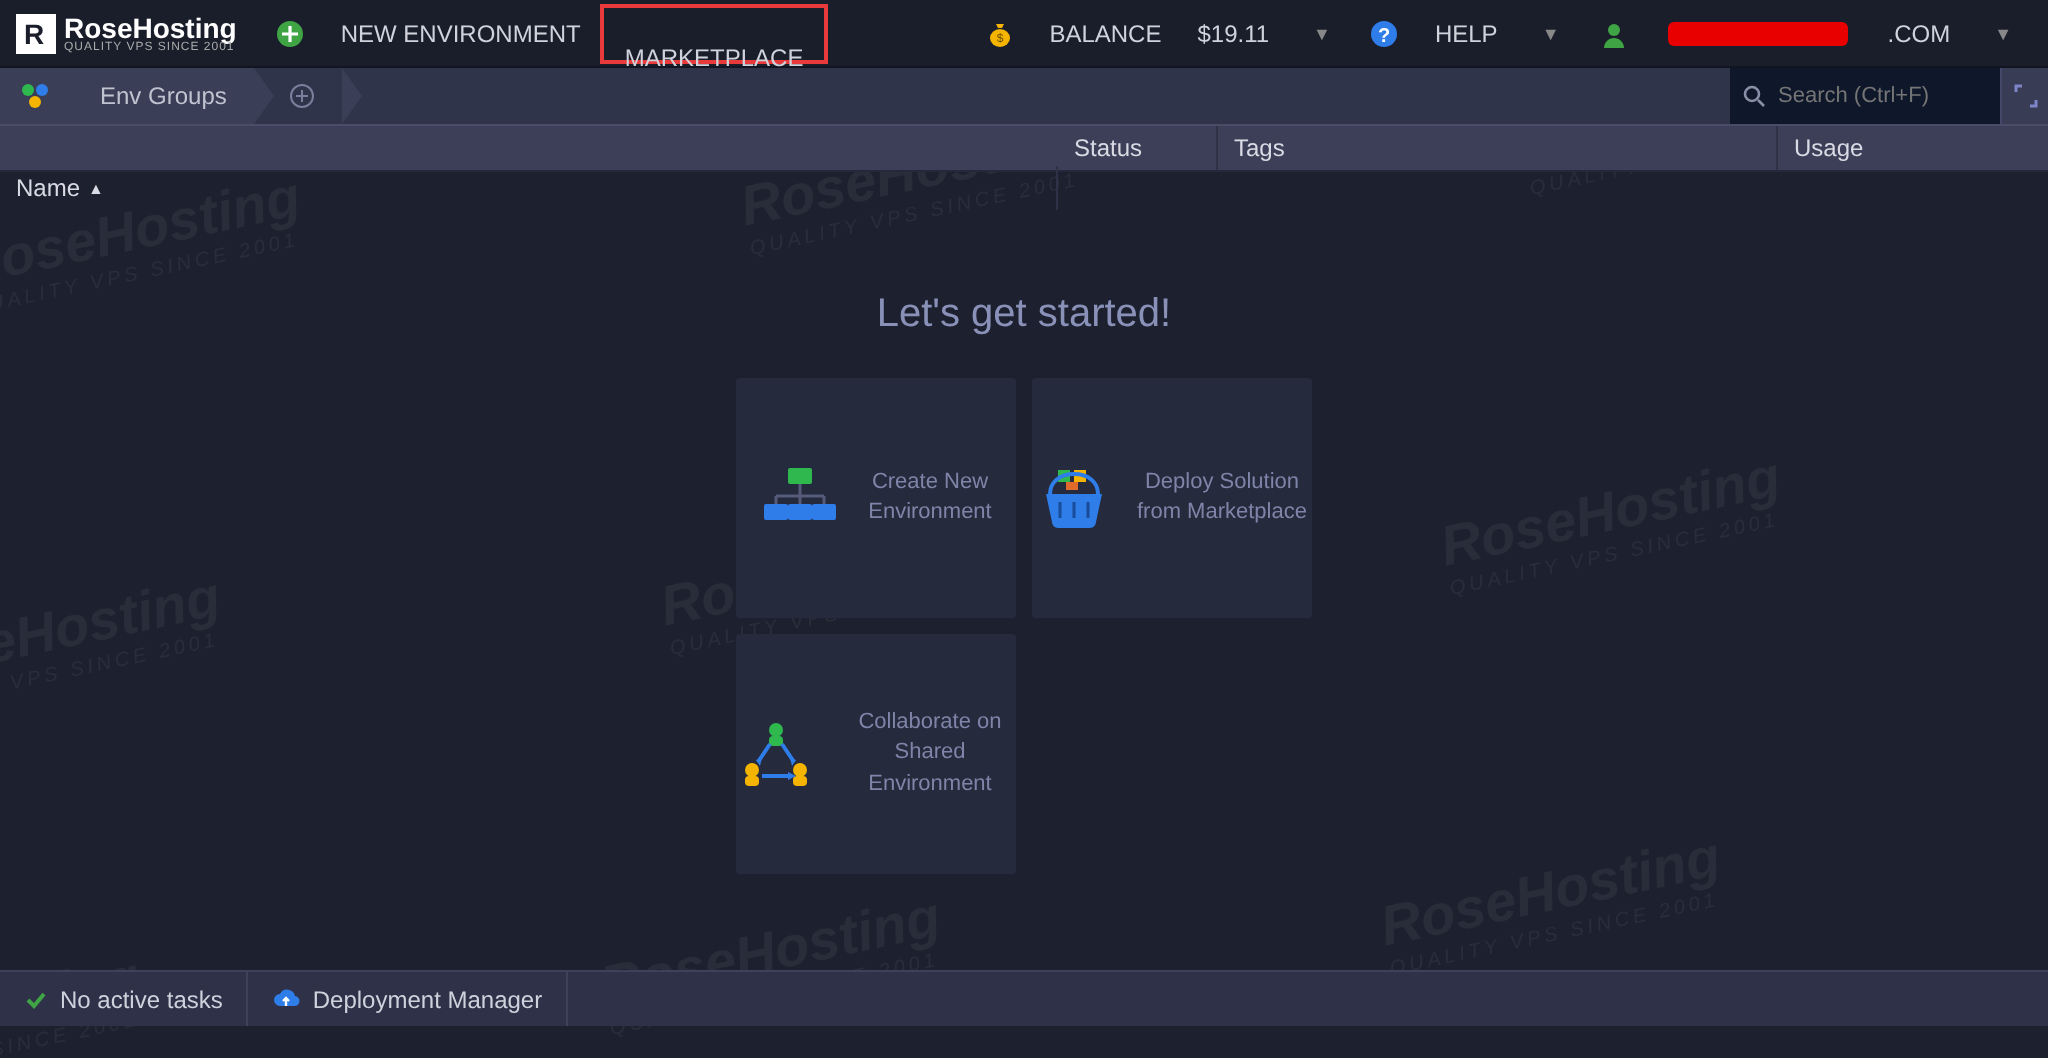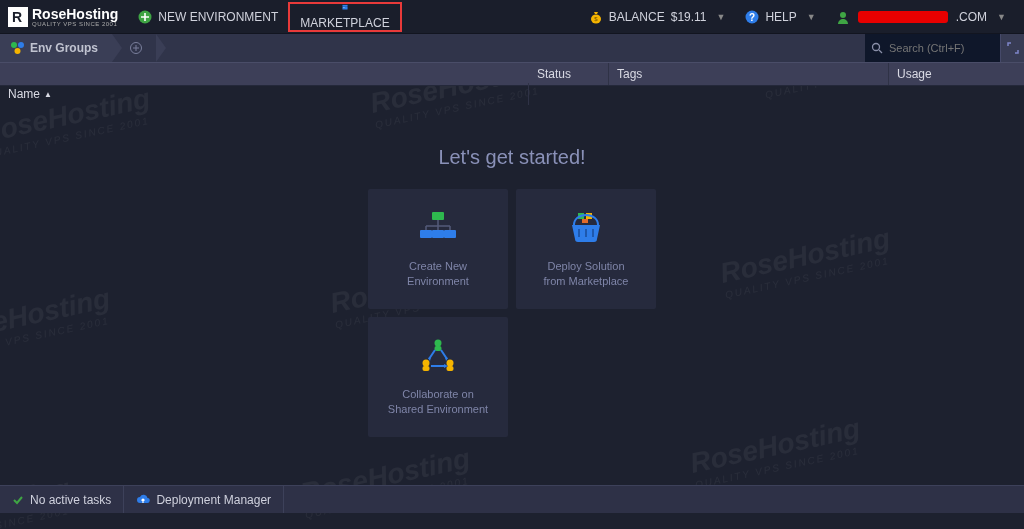--- a/index.html
+++ b/index.html
@@ -16,33 +16,33 @@
   
   .topbar {
     position:relative; z-index:2;
     height:34px; background:#1a1e2b; border-bottom:1px solid #121520;
     display:flex; align-items:center; padding:0 8px; font-size:12px; color:#d0d2dc;
   }
   .logo { display:flex; align-items:center; gap:4px; margin-right:10px;}
   .logo svg {flex-shrink:0}
   .logo-text { font-weight:bold; font-size:14px; color:#fff; line-height:1;}
   .logo-sub { font-size:6px; letter-spacing:0.5px; color:#aaa; }
-  .top-btn { display:flex; align-items:center; gap:6px; padding:0 10px; height:34px; cursor:pointer;}
+  .top-btn { display:flex; align-items:center; gap:18px; padding:0 10px; height:34px; cursor:pointer;}
   .hl { border:2px solid #e83a3a; height:30px; margin-top:1px;flex-direction:column;}
   .spacer{flex:1}
   .chev{font-size:9px; margin-left:4px; color:#888;}
   .redact { width:90px; height:12px; background:#e80000; border-radius:3px; display:inline-block; margin-right:2px; margin-left:2px;}
 
   
   .envbar{
     position:relative; z-index:2;
     height:28px; background:#30344a; display:flex; align-items:center; font-size:12px;
   }
   .breadcrumb{ display:flex; align-items:center; height:100%;}
-  .crumb{ position:relative; display:flex; align-items:center; gap:4px; padding:0 14px 0 10px; height:100%; background:#3a3e56;font-weight:bold;}
+  .crumb{ position:relative; display:flex; align-items:center; gap:24px; padding:0 14px 0 10px; height:100%; background:#3a3e56;}
   .crumb:after{
     content:""; position:absolute; right:-10px; top:0; width:0;height:0;
     border-top:14px solid transparent; border-bottom:14px solid transparent; border-left:10px solid #3a3e56;
     z-index:1;
   }
   .crumb2{ padding-left:18px;}
   .search-wrap{ margin-left:auto; display:flex; align-items:center; gap:6px; padding:0 6px; height:100%; background:#0f172a; width:135px;}
   .search-wrap input{ background:transparent; border:none; outline:none; color:#999; font-size:11px; width:80px;}
   .expand-btn{ width:24px; height:100%; display:flex;align-items:center;justify-content:center; background:#383c54; border-left:1px solid #454969; color:#7e85c9; cursor:pointer;}
 
@@ -62,21 +62,21 @@
   
   .main{
     position:relative; z-index:1;
     height:calc(529px - 34px - 28px - 24px - 28px);
     display:flex; flex-direction:column; align-items:center; padding-top:60px;
   }
   .welcome{ font-size:20px; color:#8a91b8; font-weight:normal; margin-bottom:20px;}
   .cards{ display:grid; grid-template-columns:140px 140px; gap:8px;}
   .card{
     width:140px; height:120px; background:#262a3d; border-radius:2px;
-    display:flex; flex-direction:column; align-items:center; justify-content:center;
+    display:flex; flex-direction:row; align-items:center; justify-content:center;
     font-size:11px; color:#7f85a8; text-align:center; cursor:pointer; gap:14px;
   }
   .card .ic{ height:36px; display:flex; align-items:center; justify-content:center;}
   .card-text{ line-height:1.4;}
 
   
   .bottombar{
     position:absolute; bottom:16px; left:0; right:0; z-index:2;
     height:28px; background:#2e3147; border-top:1px solid #3d415a;
     display:flex; align-items:center; font-size:12px; color:#cfd1dd;

